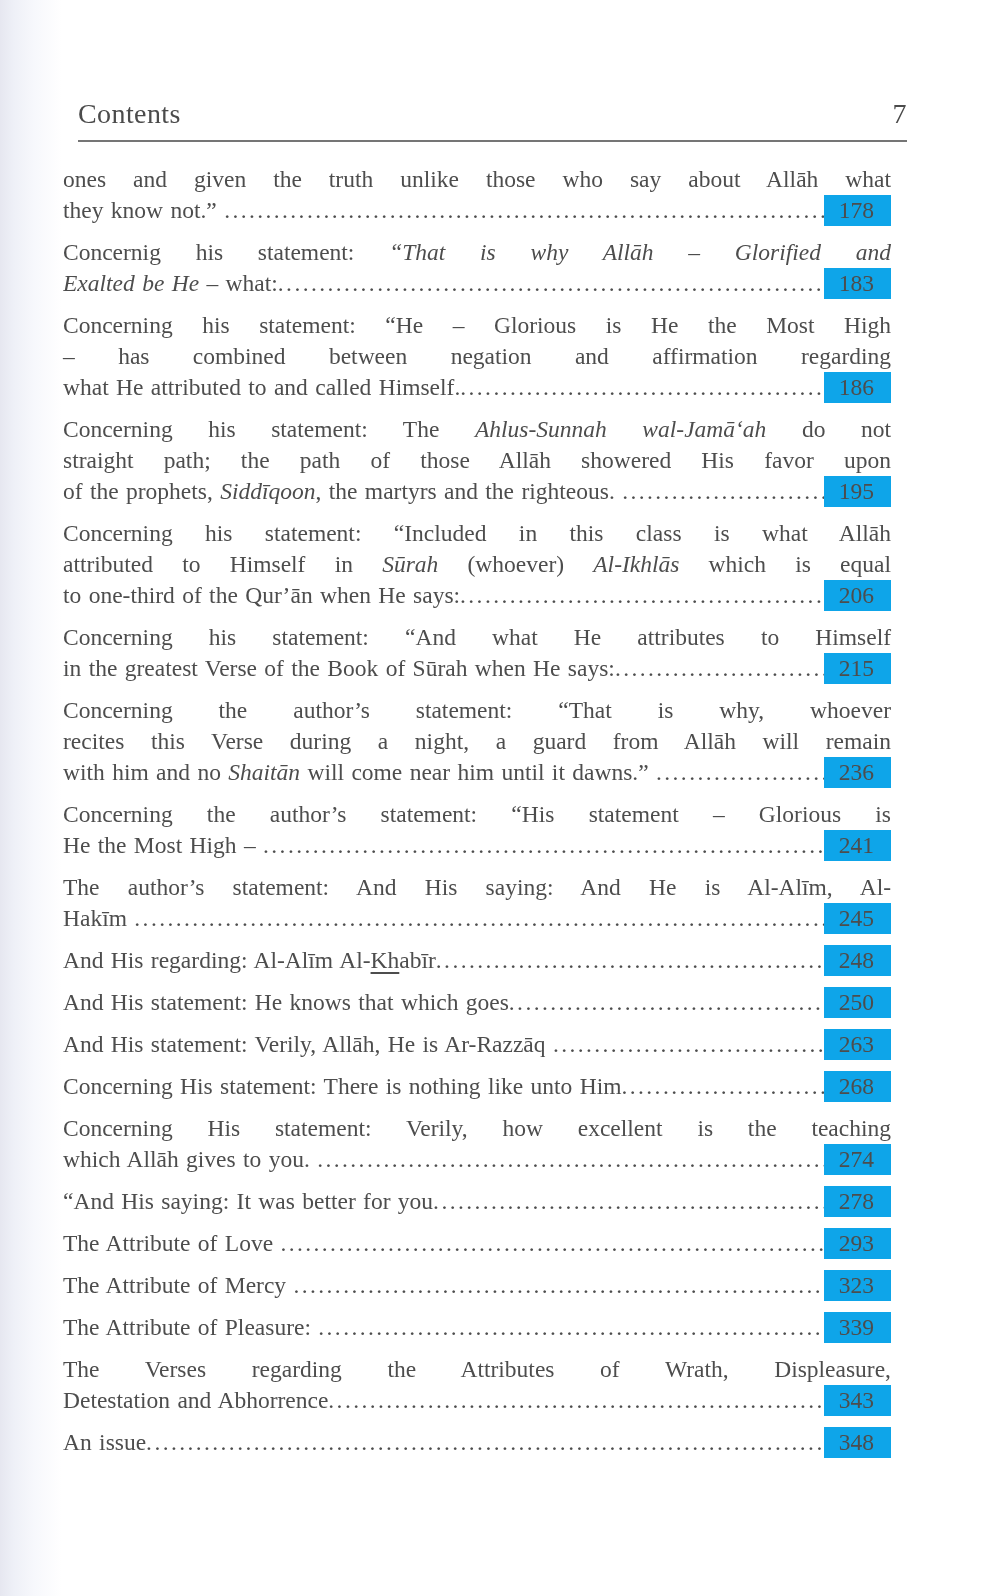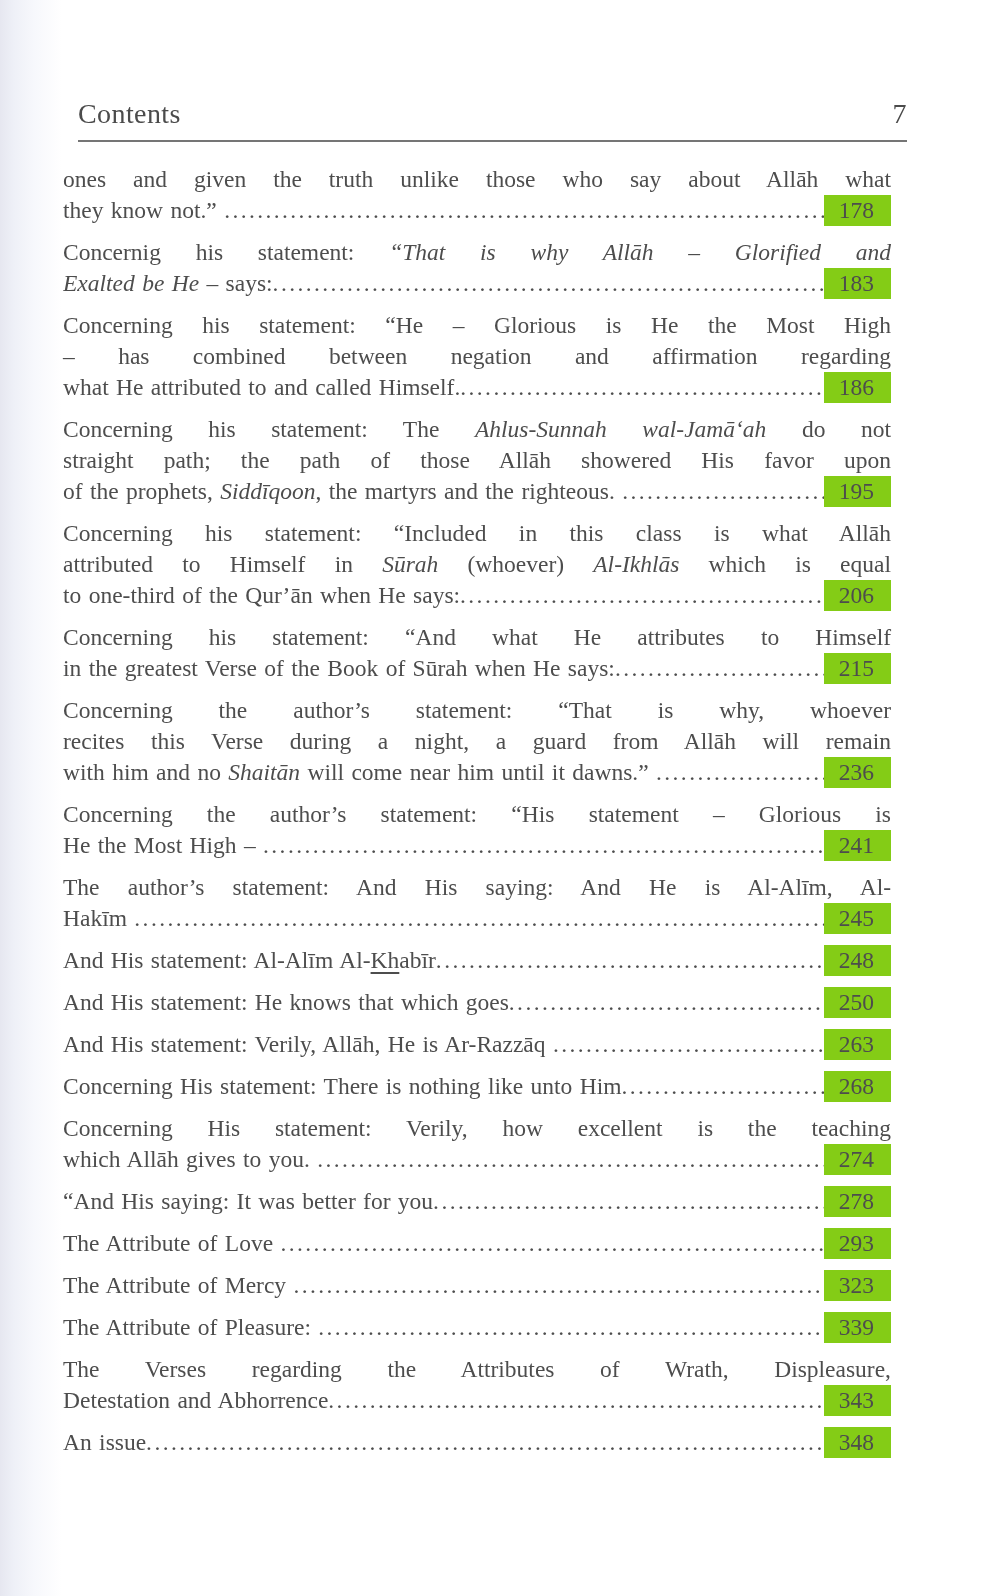--- a/index.html
+++ b/index.html
@@ -35,21 +35,21 @@
   .line.last{
     text-align:left;text-align-last:left;
     white-space:nowrap;overflow:hidden;
   }
   .seg.regular{font-style:normal;}
   .seg.italic{font-style:italic;text-align:center;}
   .seg.underline{text-decoration:underline;text-decoration-thickness:1.5px;text-underline-offset:4px;}
   .dots{letter-spacing:2.4px;}
   .pagenum{
     position:absolute;right:0;bottom:0;height:31px;line-height:31px;
-    background:#84cc16;padding:0 17px 0 15px;
+    background:#0ea5e9;padding:0 17px 0 15px;
   }
 </style>
 </head>
 <body>
 
 <div class="edge-shade"></div>
 
 <div class="header">
   <span>Contents</span>
   <span>7</span>
@@ -58,21 +58,21 @@
 <div class="rule"></div>
 
 <div class="toc">
     <div class="entry">
       <div class="line"><span class="seg regular">ones and given the truth unlike those who say about Allāh what</span></div>
       <div class="line last"><span class="seg regular">they know not.” </span><span class="dots">..................................................................................................................................</span></div>
       <span class="pagenum">178</span>
     </div>
     <div class="entry">
       <div class="line"><span class="seg regular">Concernig his statement: </span><span class="seg italic">“That is why Allāh – Glorified and</span></div>
-      <div class="line last"><span class="seg italic">Exalted be He – </span><span class="seg regular">says:</span><span class="dots">..................................................................................................................................</span></div>
+      <div class="line last"><span class="seg italic">Exalted be He – </span><span class="seg regular">what:</span><span class="dots">..................................................................................................................................</span></div>
       <span class="pagenum">183</span>
     </div>
     <div class="entry">
       <div class="line"><span class="seg regular">Concerning his statement: “He – Glorious is He the Most High</span></div>
       <div class="line"><span class="seg regular">– has combined between negation and affirmation regarding</span></div>
       <div class="line last"><span class="seg regular">what He attributed to and called Himself.</span><span class="dots">..................................................................................................................................</span></div>
       <span class="pagenum">186</span>
     </div>
     <div class="entry">
       <div class="line"><span class="seg regular">Concerning his statement: The </span><span class="seg italic">Ahlus-Sunnah wal-Jamā‘ah</span><span class="seg regular"> do not</span></div>
@@ -101,21 +101,21 @@
       <div class="line"><span class="seg regular">Concerning the author’s statement: “His statement – Glorious is</span></div>
       <div class="line last"><span class="seg regular">He the Most High – </span><span class="dots">..................................................................................................................................</span></div>
       <span class="pagenum">241</span>
     </div>
     <div class="entry">
       <div class="line"><span class="seg regular">The author’s statement: And His saying: And He is Al-Alīm, Al-</span></div>
       <div class="line last"><span class="seg regular">Hakīm </span><span class="dots">..................................................................................................................................</span></div>
       <span class="pagenum">245</span>
     </div>
     <div class="entry">
-      <div class="line last"><span class="seg regular">And His statement: Al-Alīm Al-</span><span class="seg underline">Kh</span><span class="seg regular">abīr</span><span class="dots">..................................................................................................................................</span></div>
+      <div class="line last"><span class="seg regular">And His regarding: Al-Alīm Al-</span><span class="seg underline">Kh</span><span class="seg regular">abīr</span><span class="dots">..................................................................................................................................</span></div>
       <span class="pagenum">248</span>
     </div>
     <div class="entry">
       <div class="line last"><span class="seg regular">And His statement: He knows that which goes</span><span class="dots">..................................................................................................................................</span></div>
       <span class="pagenum">250</span>
     </div>
     <div class="entry">
       <div class="line last"><span class="seg regular">And His statement: Verily, Allāh, He is Ar-Razzāq </span><span class="dots">..................................................................................................................................</span></div>
       <span class="pagenum">263</span>
     </div>

